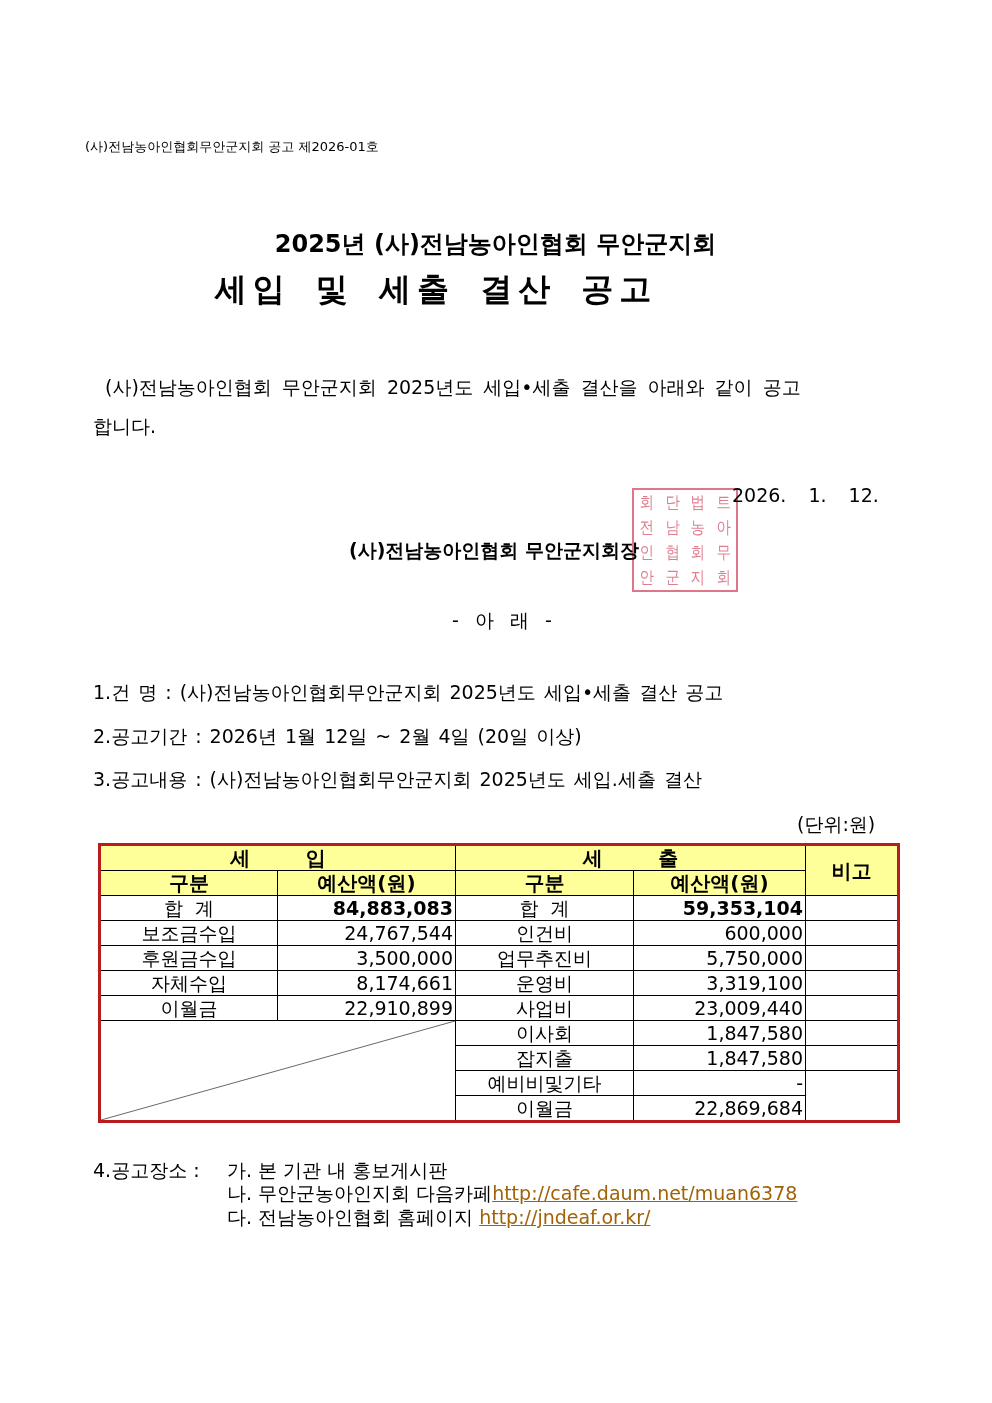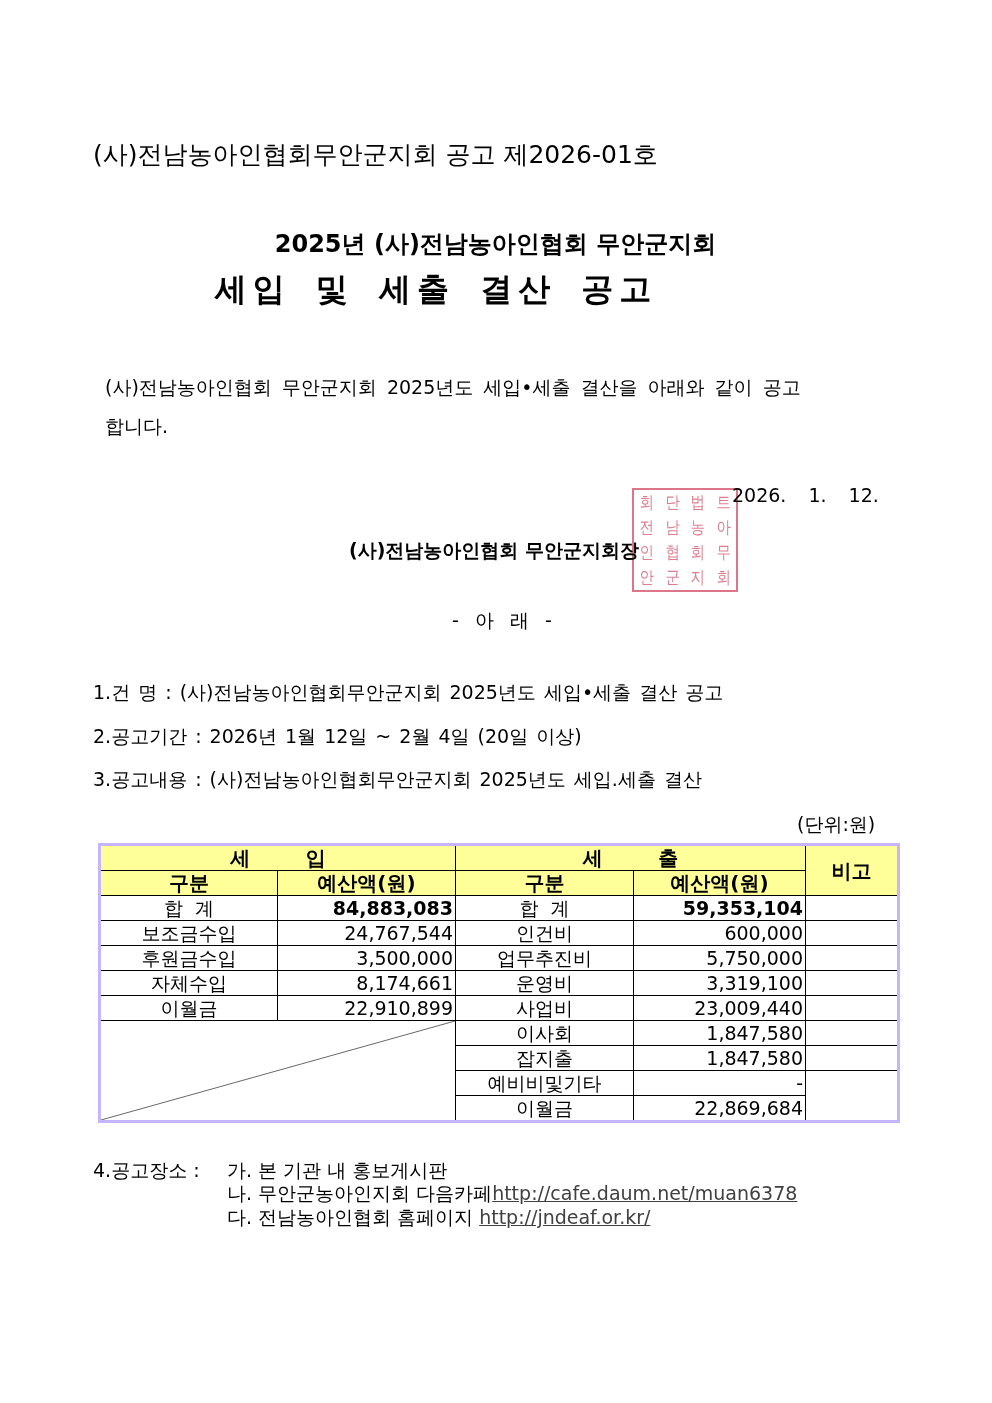--- a/index.html
+++ b/index.html
@@ -2,25 +2,25 @@
 <html><head>
 <meta charset="utf-8">
 <style>
   html, body { margin: 0; padding: 0; background: #ffffff; }
   body {
     width: 992px; height: 1403px; position: relative; overflow: hidden;
     font-family: "DejaVu Sans", "Liberation Sans", sans-serif;
     color: #000;
   }
   .abs { position: absolute; white-space: nowrap; }
-  .doc-no { left: 93px; top: 138px; font-size: 25px; }
+  .doc-no { left: 85px; top: 138px; font-size: 13px; }
   .title1 { left: 0; width: 991px; top: 228px; text-align: center; font-size: 24px; font-weight: bold; }
   .title2 { left: 0; width: 872px; top: 268px; text-align: center; font-size: 32px; font-weight: bold; letter-spacing: 6px; word-spacing: 8px; }
   .intro1 { left: 105px; top: 375px; font-size: 19px; word-spacing: 4px; }
-  .intro2 { left: 105px; top: 414px; font-size: 19px; }
+  .intro2 { left: 93px; top: 414px; font-size: 19px; }
   .date { left: 732px; top: 484px; font-size: 19px; word-spacing: 16px; }
   .signer { left: 332px; top: 538px; font-size: 19px; font-weight: bold; margin-left: 17px; }
   .seal {
     position: absolute; left: 632px; top: 488px; width: 106px; height: 104px;
     border: 2px solid rgba(200,40,70,0.75);
     box-sizing: border-box;
     display: grid; grid-template-columns: repeat(4, 1fr); grid-template-rows: repeat(4, 1fr);
     color: rgba(200,40,70,0.7); font-size: 17px; text-align: center; line-height: 24px;
     opacity: 0.85;
   }
@@ -28,21 +28,21 @@
   .arae { left: 0; width: 1004px; top: 608px; text-align: center; font-size: 19px; word-spacing: 10px; }
   .item { left: 93px; font-size: 19px; word-spacing: 2px; }
   .item1 { top: 680px; }
   .item2 { top: 724px; }
   .item3 { top: 767px; }
   .unit { left: 797px; top: 812px; font-size: 19px; }
 
   table.budget {
     position: absolute; left: 98px; top: 843px;
     border-collapse: collapse;
-    border: 3px solid #c4b5fd;
+    border: 3px solid #b91c1c;
     font-family: "DejaVu Sans", "Liberation Sans", sans-serif;
     font-size: 19px;
     table-layout: fixed;
   }
   table.budget td {
     border: 1px solid #000;
     padding: 0 2px;
     height: 24px;
     line-height: 24px;
     overflow: hidden;
@@ -58,21 +58,21 @@
   table.budget td.r { text-align: right; }
   table.budget td.b { font-weight: bold; }
   td.diag { position: relative; padding: 0; }
   td.diag svg { position: absolute; left: 0; top: 0; width: 100%; height: 100%; }
 
   .place { left: 93px; font-size: 19px; }
   .place-label { top: 1158px; }
   .place-a { left: 227px; top: 1158px; }
   .place-b { left: 227px; top: 1181px; }
   .place-c { left: 227px; top: 1205px; }
-  a.link { color: #404040; text-decoration: underline; }
+  a.link { color: #a16207; text-decoration: underline; }
 </style>
 </head>
 <body>
 
 <div class="abs doc-no">(사)전남농아인협회무안군지회  공고  제2026-01호</div>
 
 <div class="abs title1">2025년  (사)전남농아인협회  무안군지회</div>
 <div class="abs title2">세입 및 세출 결산 공고</div>
 
 <div class="abs intro1">(사)전남농아인협회  무안군지회    2025년도  세입•세출  결산을  아래와  같이  공고</div>

